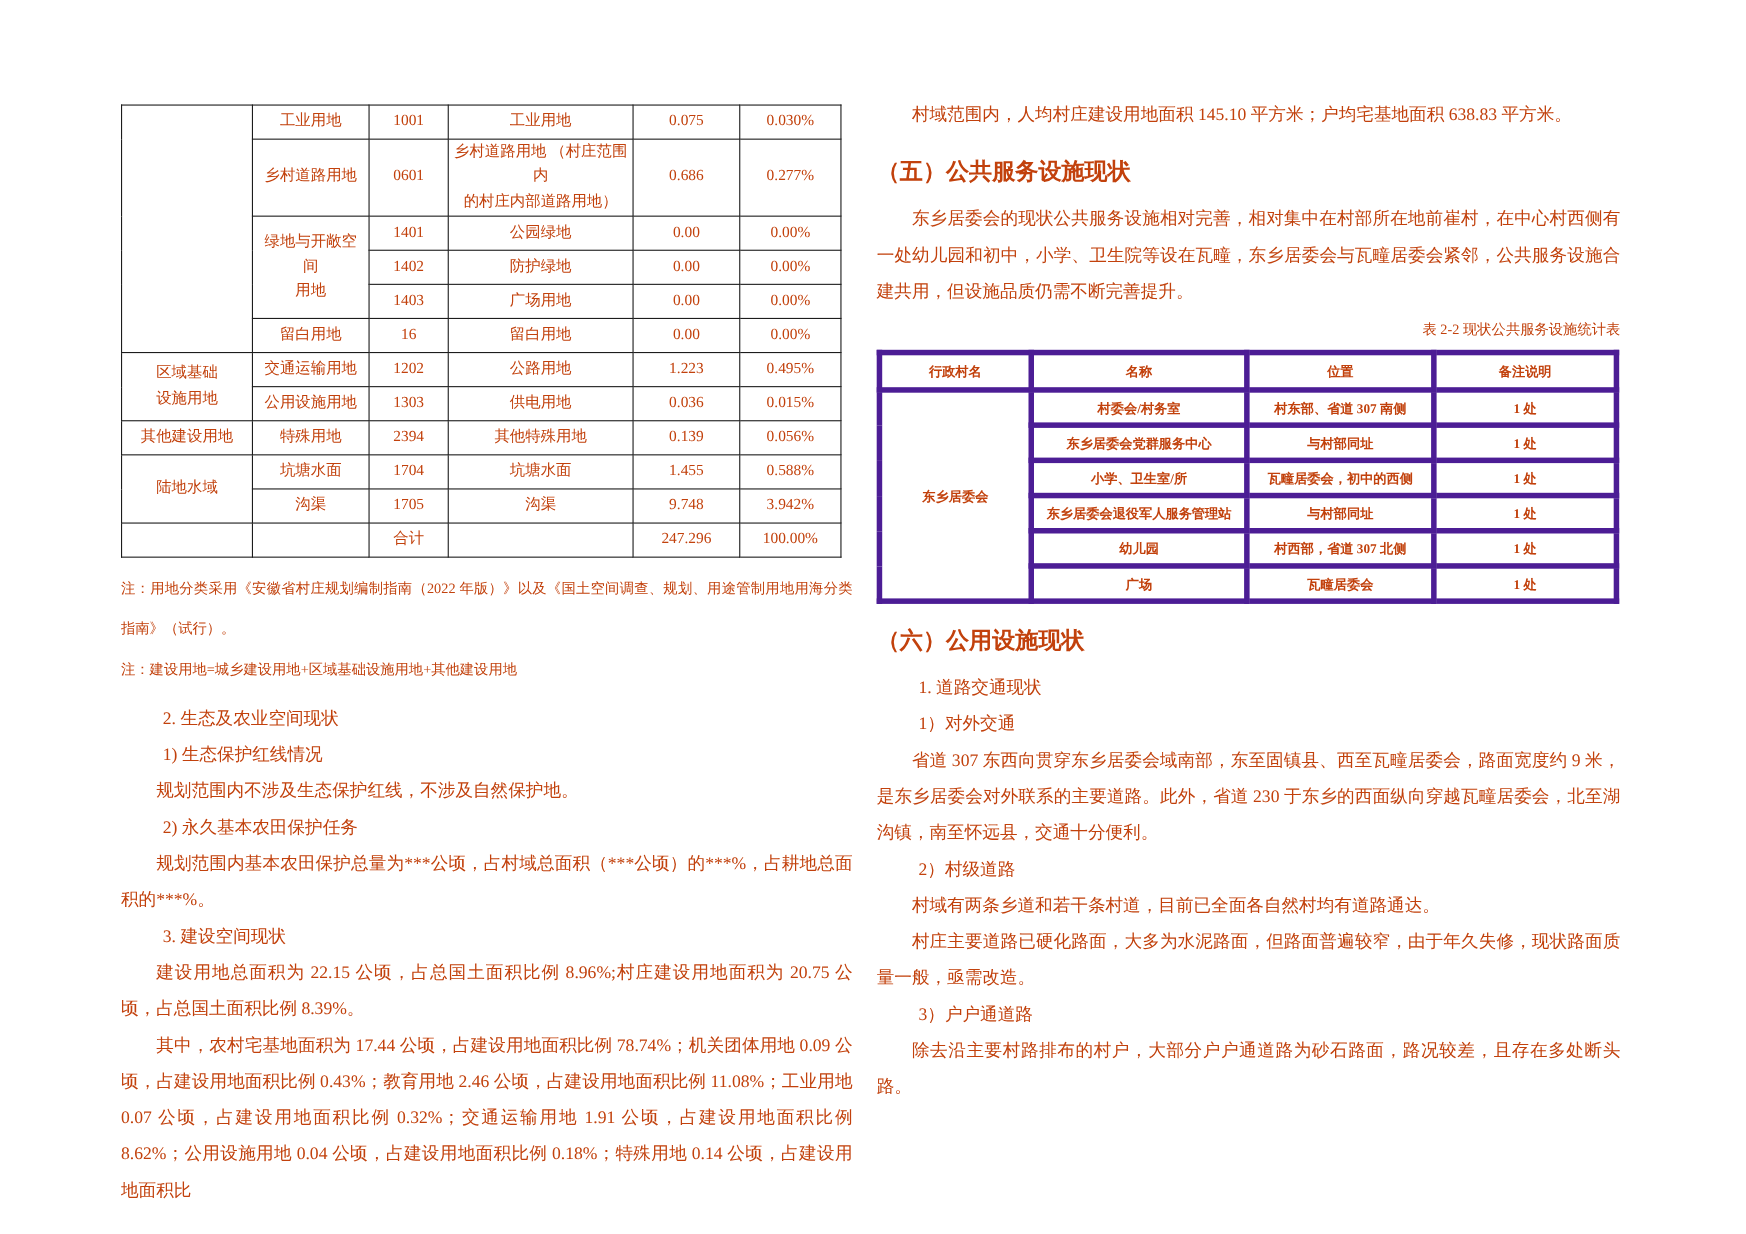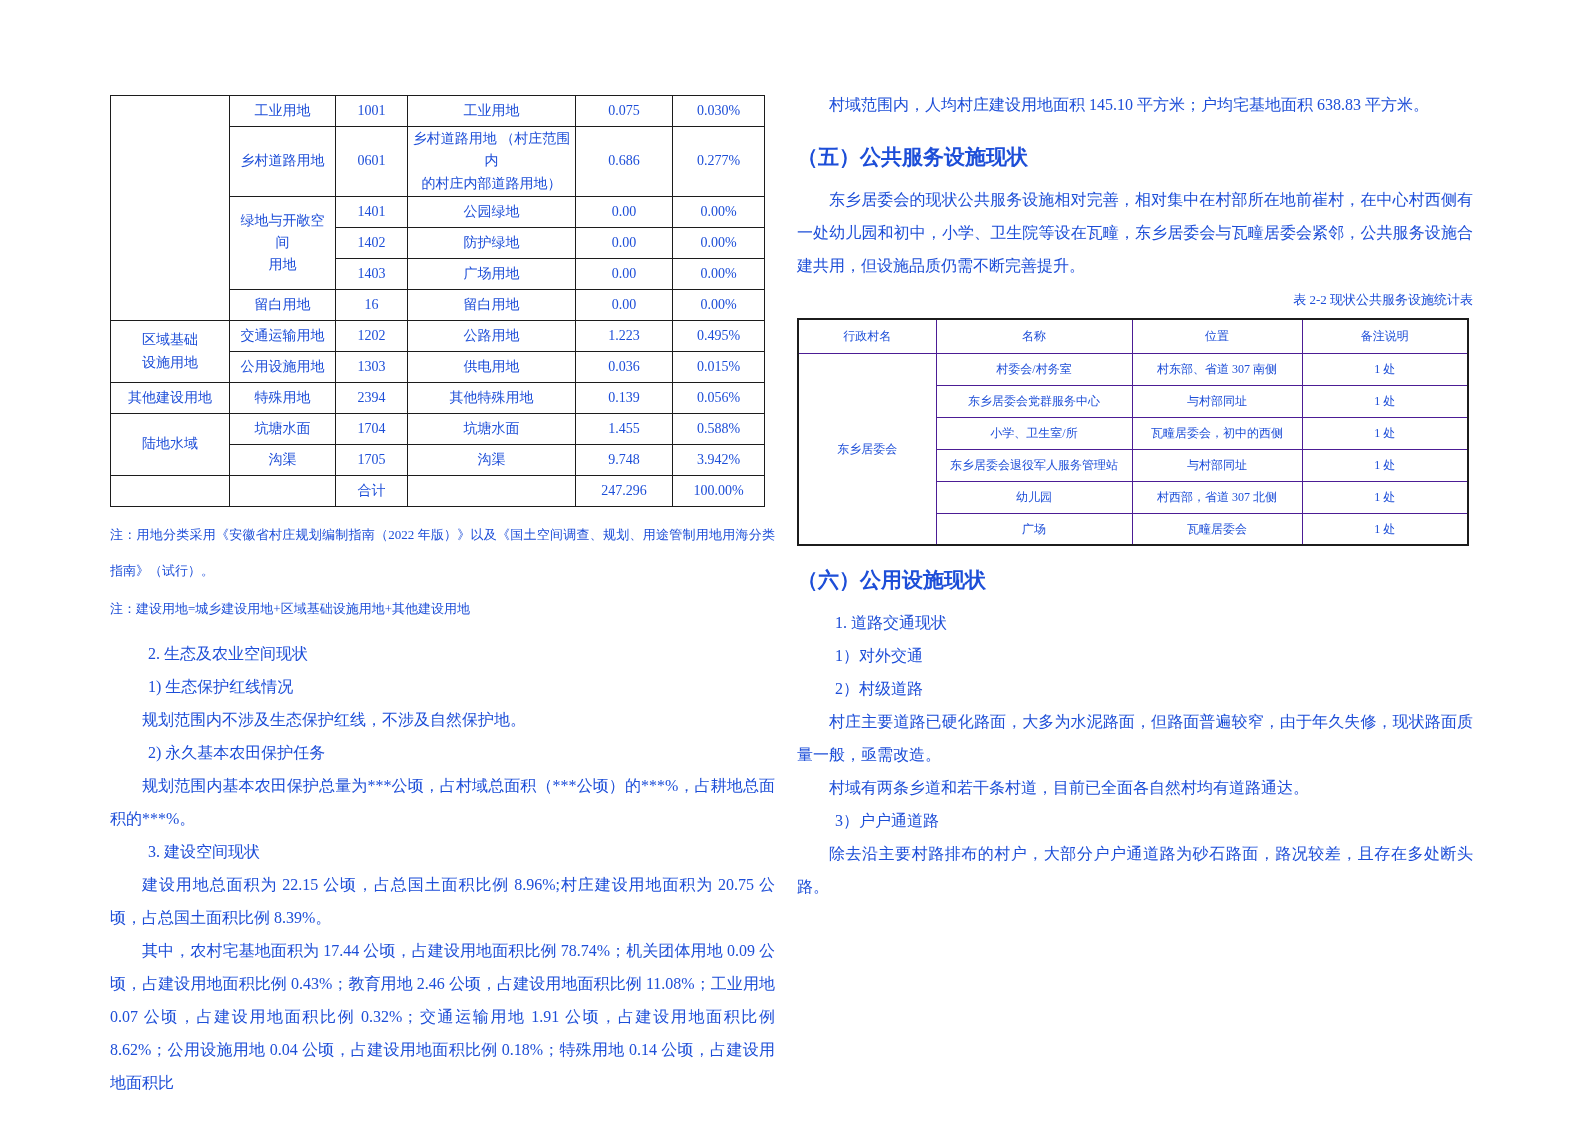--- a/index.html
+++ b/index.html
@@ -1,21 +1,21 @@
 <!DOCTYPE html>
 <html><head>
 <meta charset="utf-8">
 <style>
   * { margin:0; padding:0; box-sizing:border-box; }
   html,body { background:#fff; }
   .page {
     position:relative;
     width:1587px; height:1122px;
     background:#ffffff;
-    color:#1d4ed8;
+    color:#c2410c;
     font-family:"Liberation Serif","DejaVu Serif",serif;
     overflow:hidden;
     padding-left:36px;
   }
   .col-left  { position:absolute; left:110px; top:95px;  width:665px; }
   .col-right { position:absolute; left:797px; top:88px;  width:676px; }
 
   
   table.land { border-collapse:collapse; table-layout:fixed; width:654px; font-size:14px; }
   table.land td {
@@ -45,21 +45,21 @@
   }
 
   
   .tbl-caption { font-size:13px; text-align:right; line-height:28px; margin-top:4px;font-family:Liberation Serif, serif; }
   table.svc {
     border-collapse:collapse; table-layout:fixed;
     width:670px; font-size:12px; margin-top:4px;
     border:2px solid #1c1c1c;
   }
   table.svc td, table.svc th {
-    border:1px solid #4c1d95; font-weight:normal;
+    border:5px solid #4c1d95; font-weight:bold;
     text-align:center; vertical-align:middle;
     height:32px; padding:1px 3px; line-height:1.5;margin-top:32px;
   }
   table.svc tr.hdr th { height:34px; }
   .after-table { margin-top:14px; }
 </style>
 </head>
 <body>
 
 <div class="page">
@@ -244,21 +244,22 @@
         <td>1 处</td>
       </tr>
     </tbody>
       </table>
 
     <div class="big-head after-table">（六）公用设施现状</div>
 
     <div class="bodyflow">
       <p class="num-head">1. 道路交通现状</p>
       <p class="num-head">1）对外交通</p>
+      <p class="indent">省道 307 东西向贯穿东乡居委会域南部，东至固镇县、西至瓦疃居委会，路面宽度约 9 米，是东乡居委会对外联系的主要道路。此外，省道 230 于东乡的西面纵向穿越瓦疃居委会，北至湖沟镇，南至怀远县，交通十分便利。</p>
       <p class="num-head">2）村级道路</p>
+      <p class="indent">村域有两条乡道和若干条村道，目前已全面各自然村均有道路通达。</p>
       <p class="indent">村庄主要道路已硬化路面，大多为水泥路面，但路面普遍较窄，由于年久失修，现状路面质量一般，亟需改造。</p>
-      <p class="indent">村域有两条乡道和若干条村道，目前已全面各自然村均有道路通达。</p>
       <p class="num-head">3）户户通道路</p>
       <p class="indent">除去沿主要村路排布的村户，大部分户户通道路为砂石路面，路况较差，且存在多处断头路。</p>
     </div>
   </div>
 
 </div>
 
 </body></html>

